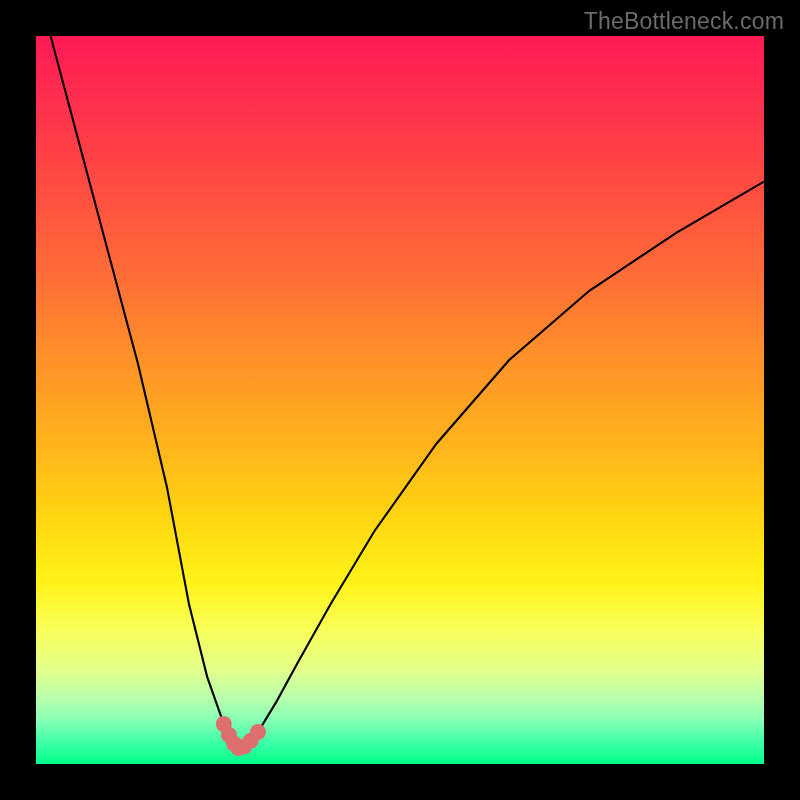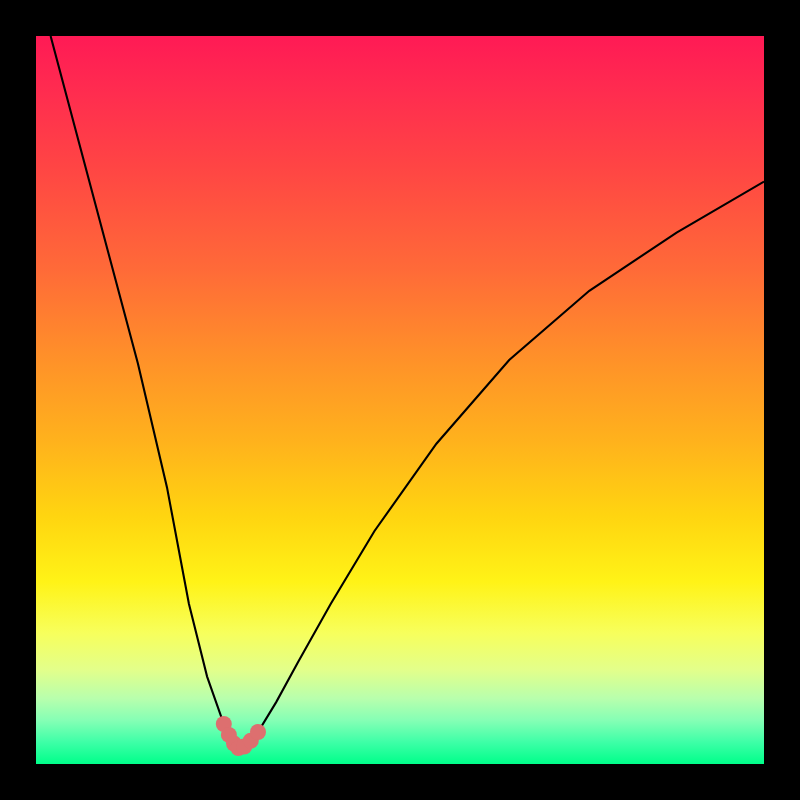--- a/index.html
+++ b/index.html
@@ -85,14 +85,15 @@
           <circle class="dot" cx="192.9" cy="698.9" r="8"></circle>
           <circle class="dot" cx="198.0" cy="707.6" r="8"></circle>
           <circle class="dot" cx="202.4" cy="712.0" r="8"></circle>
           <circle class="dot" cx="208.2" cy="710.5" r="8"></circle>
           <circle class="dot" cx="214.8" cy="704.7" r="8"></circle>
           <circle class="dot" cx="222.0" cy="696.0" r="8"></circle>
         </g>
     </svg>
   </div>
 
+  <div class="watermark">TheBottleneck.com</div>
 
 </div>
 
 </body></html>

